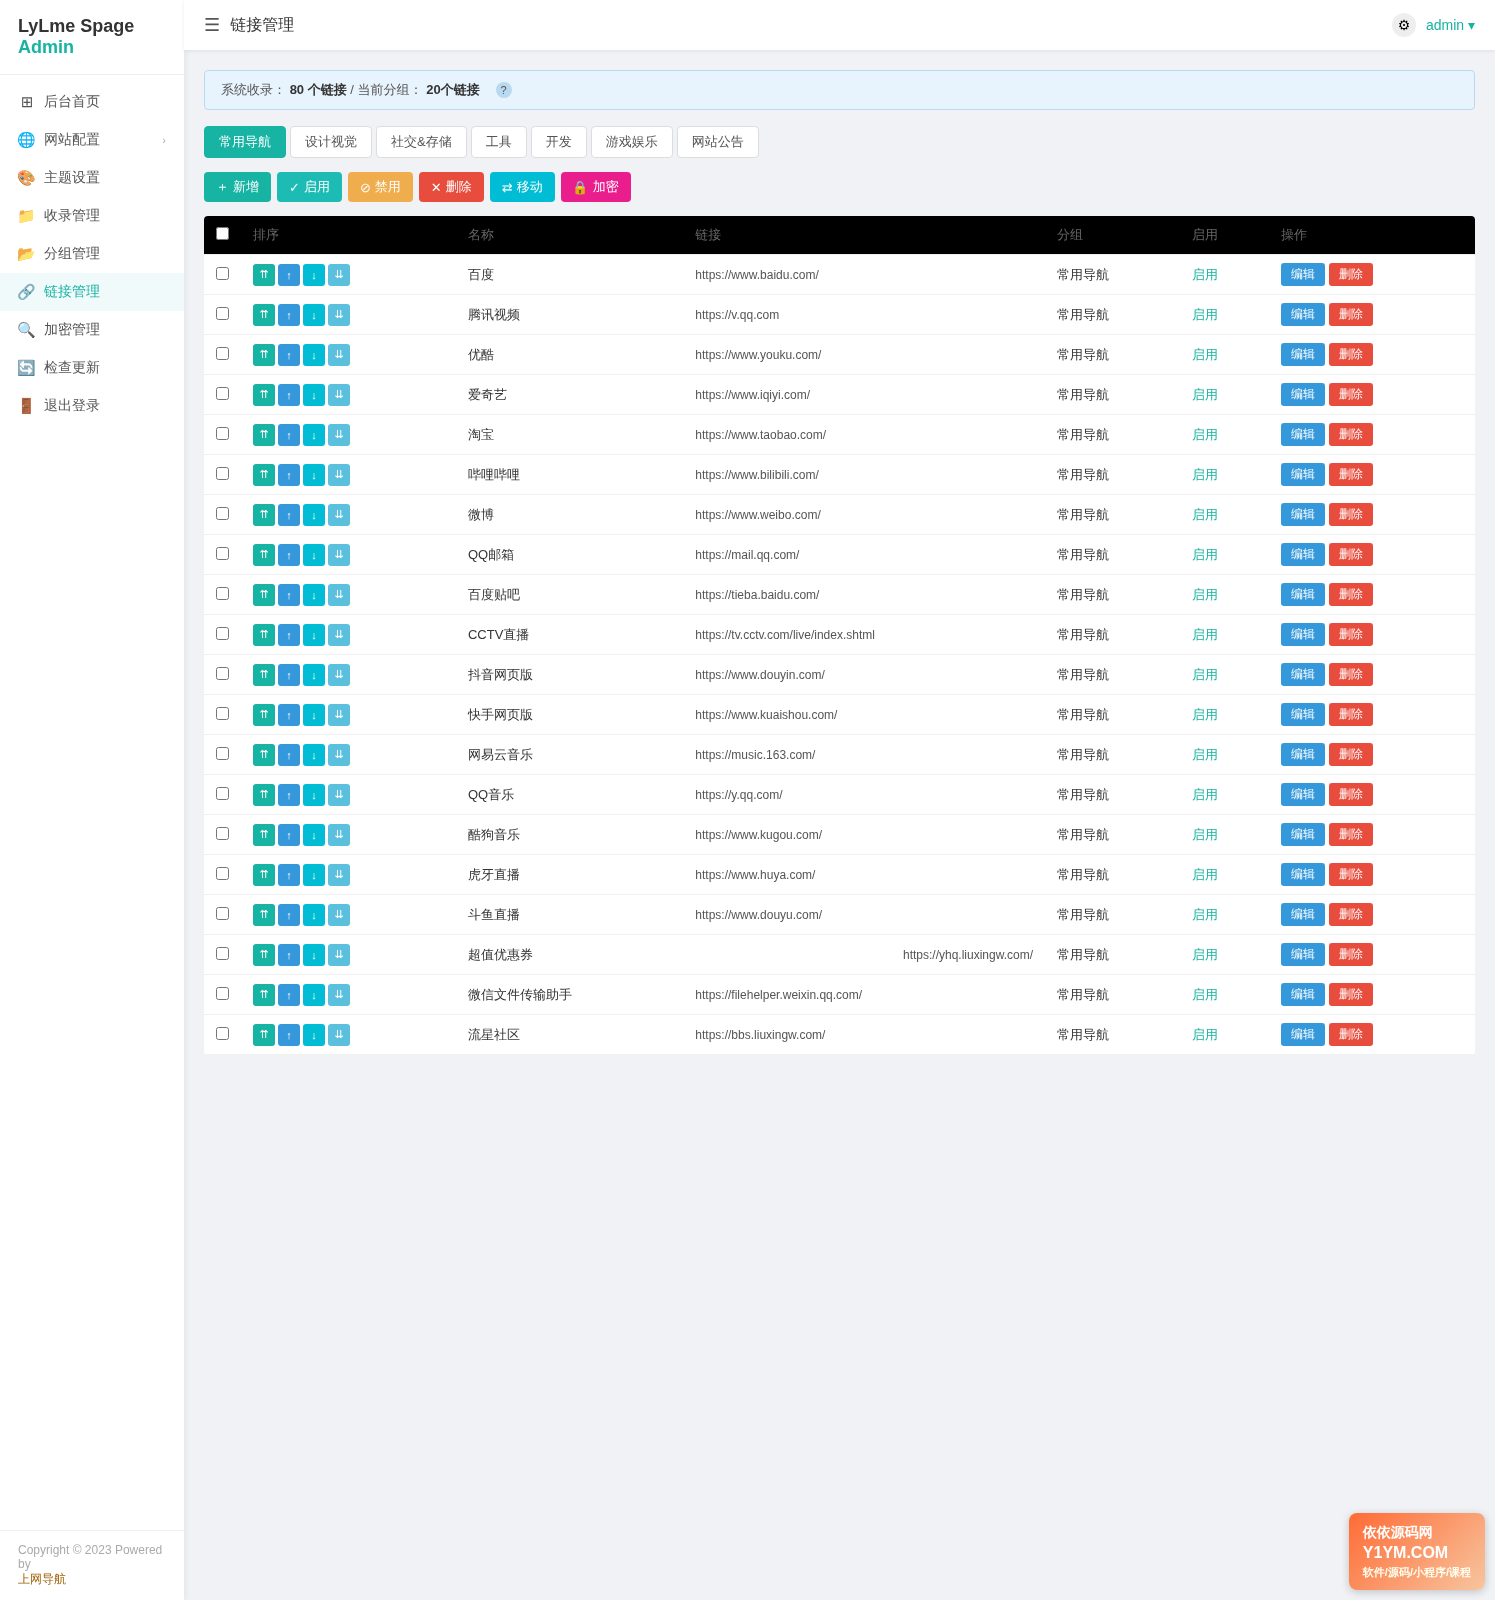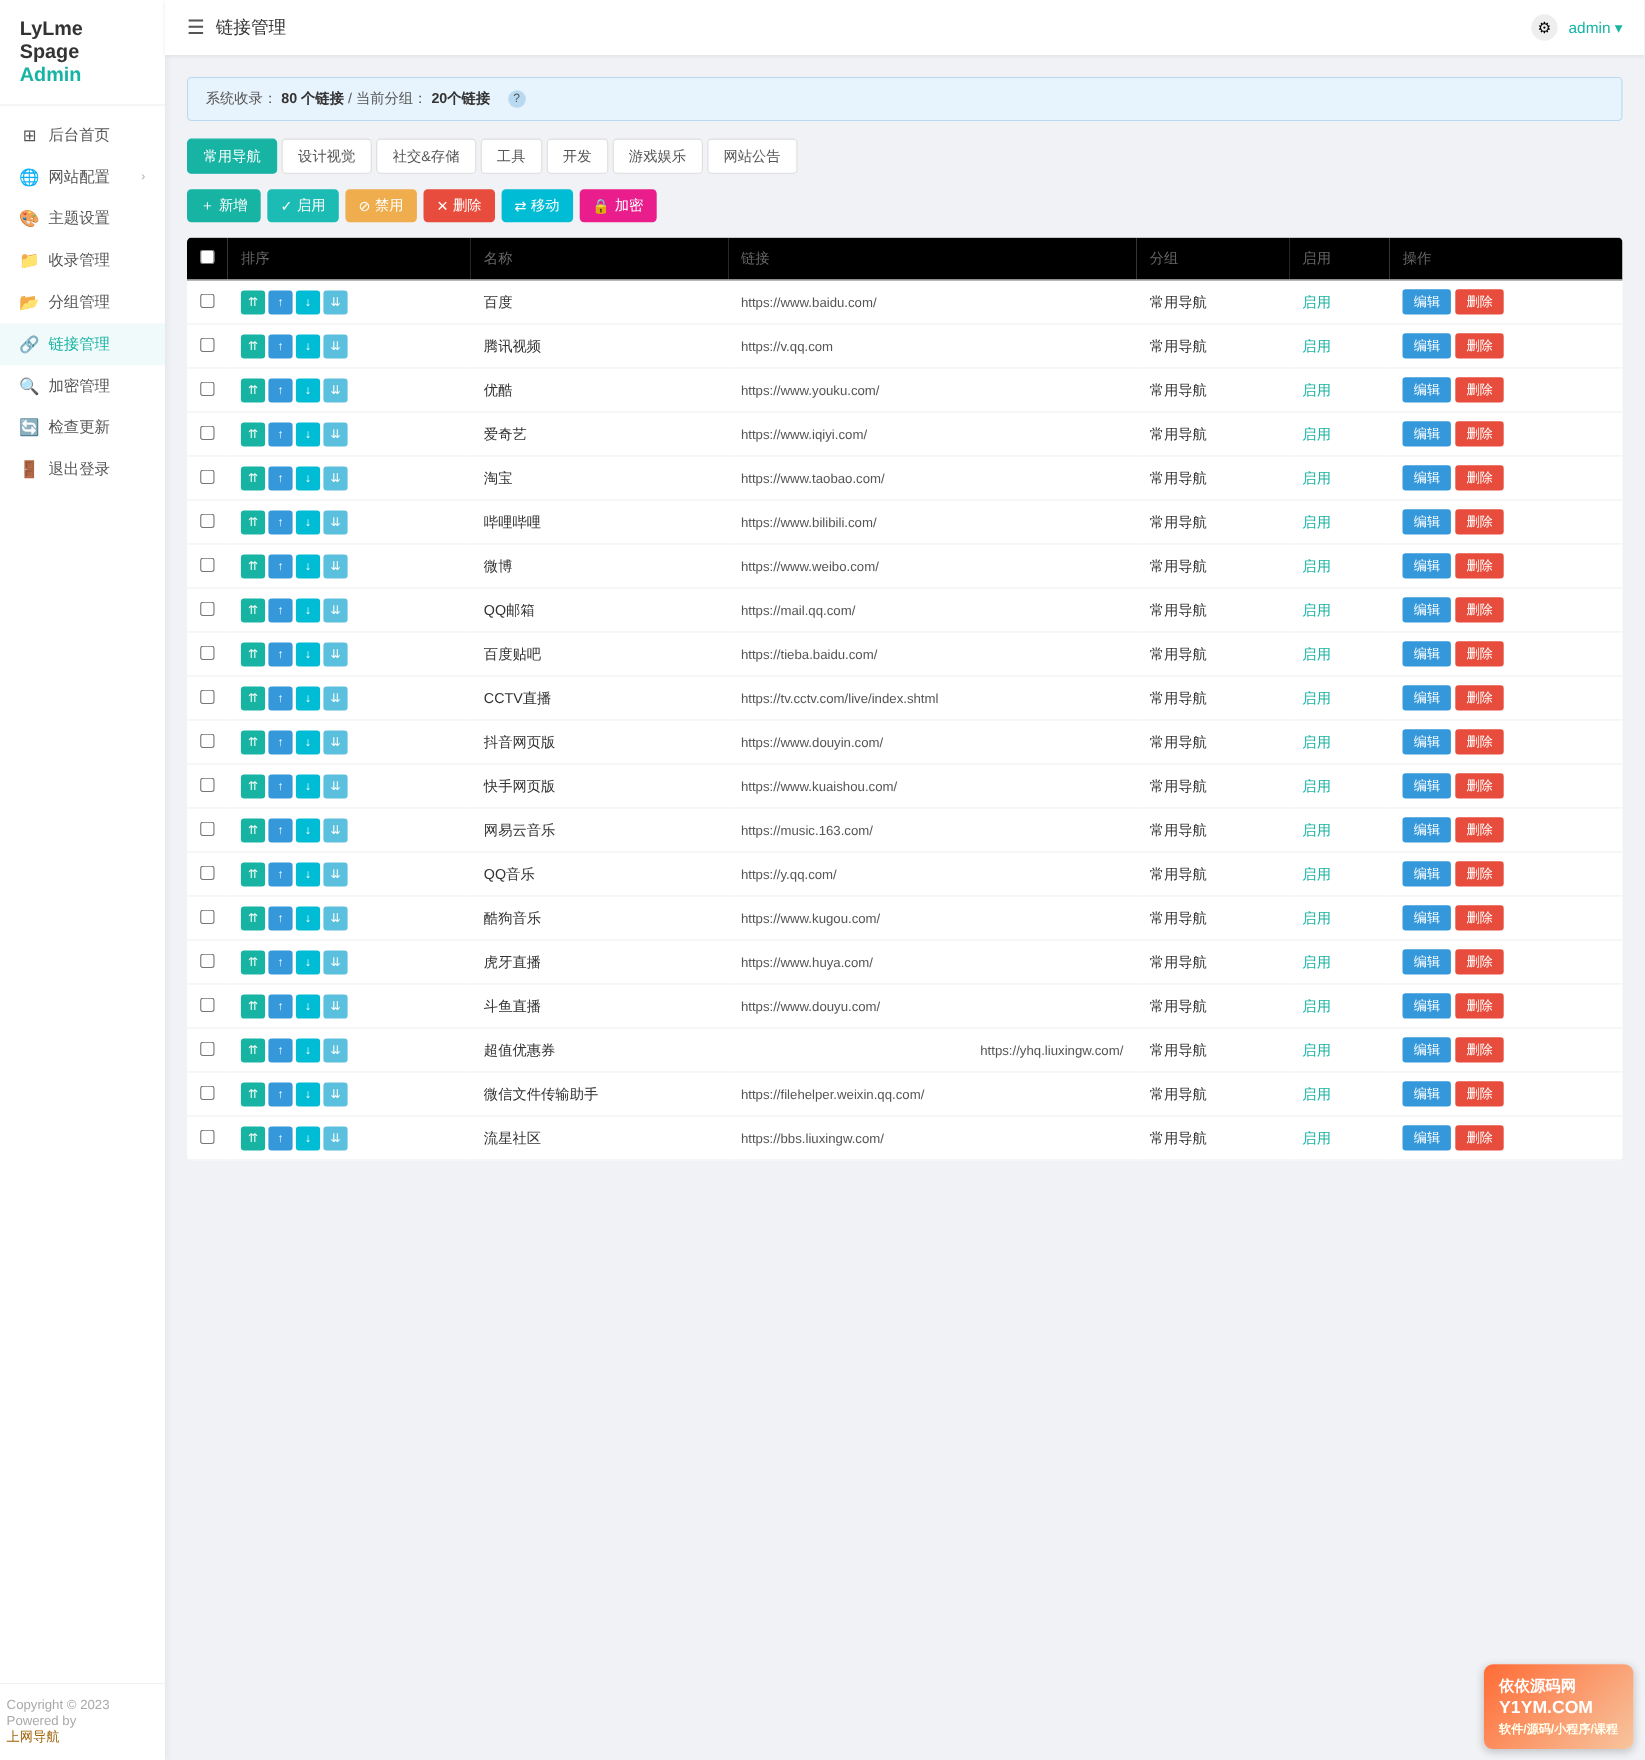--- a/index.html
+++ b/index.html
@@ -1,20 +1,20 @@
 <!DOCTYPE html>
 <html><head>
   <meta charset="utf-8">
   <style>
     * { box-sizing: border-box; margin: 0; padding: 0; }
     body { font-family: 'Microsoft YaHei', Arial, sans-serif; font-size: 14px; background: #f0f2f5; display: flex; min-height: 100vh; }
 
     
     .sidebar {
-      width: 150px;
+      width: 184px;
       background: #fff;
       min-height: 100vh;
       display: flex;
       flex-direction: column;
       box-shadow: 2px 0 6px rgba(0,0,0,0.05);
       flex-shrink: 0;
     }
     .sidebar-logo {
       padding: 16px 18px;
       font-size: 18px;
@@ -30,21 +30,21 @@
       cursor: pointer;
       color: #555;
       font-size: 14px;
       gap: 8px;
       position: relative;
     }
     .sidebar-item.active { color: #17b3a3; background: #f0fafa; }
     .sidebar-item.active::left { border-left: 3px solid #17b3a3; }
     .sidebar-icon { width: 18px; height: 18px; display: inline-flex; align-items: center; justify-content: center; font-size: 15px; }
     .sidebar-arrow { margin-left: auto; font-size: 11px; color: #aaa; }
-    .sidebar-footer { padding: 12px 6px; font-size: 12px; color: #aaa; border-top: 1px solid #f0f0f0; }
+    .sidebar-footer { padding: 12px 18px; font-size: 12px; color: #aaa; border-top: 1px solid #f0f0f0; }
     .sidebar-footer a { color: #a16207; text-decoration: none; }
 
     
     .main { flex: 1; display: flex; flex-direction: column; min-height: 100vh; }
     .topbar {
       height: 50px;
       background: #fff;
       display: flex;
       align-items: center;
       padding: 0 20px;

